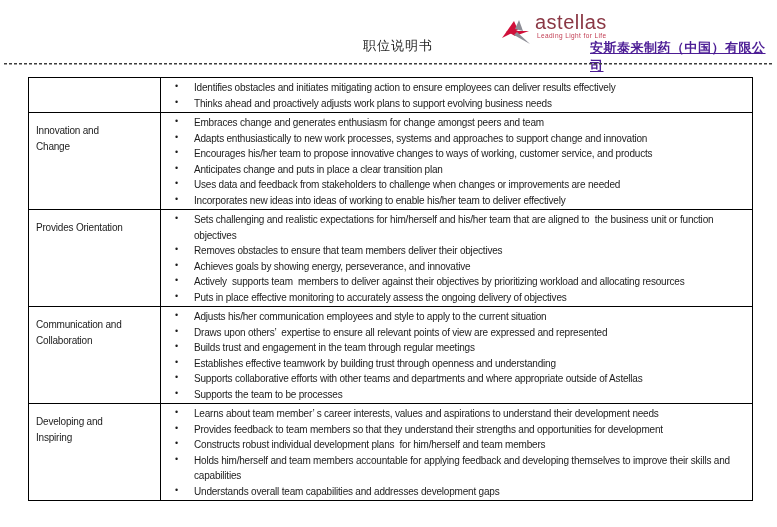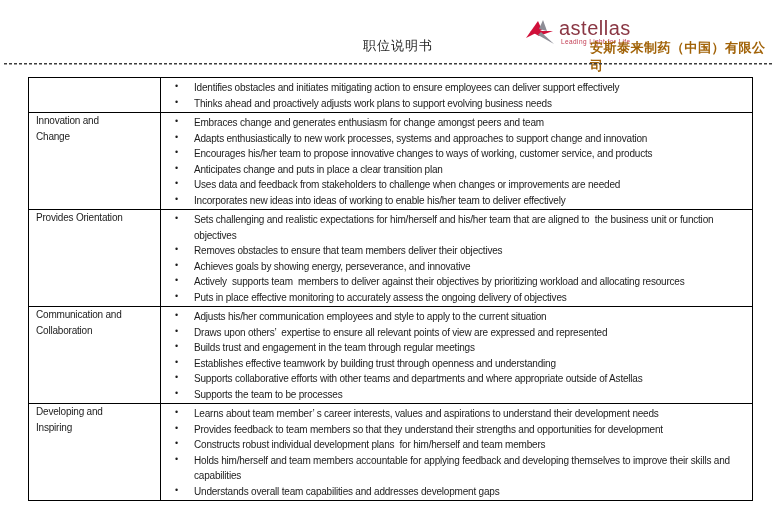--- a/index.html
+++ b/index.html
@@ -5,47 +5,47 @@
   html,body{margin:0;padding:0;background:#fff;}
   .page{
     position:relative;width:777px;height:527px;background:#ffffff;overflow:hidden;
     font-family:"Liberation Sans",sans-serif;color:#1c1c1c;
   }
   
   .doc-title{
     position:absolute;left:363px;top:37px;
     font-size:13px;font-weight:normal;color:#262626;letter-spacing:1px;
   }
-  .logo{position:absolute;left:526px;top:12px;display:flex;align-items:flex-end;}
+  .logo{position:absolute;left:502px;top:12px;display:flex;align-items:flex-start;}
   .logo svg{display:block;margin-top:6px;}
   .logo-text{display:flex;flex-direction:column;margin-left:-3px;}
   .wordmark{
     font-size:20px;line-height:20px;color:#8a3744;letter-spacing:0.5px;
     font-family:"Liberation Sans",sans-serif;
   }
   .tagline{
     font-size:6.5px;line-height:7px;color:#c13a50;letter-spacing:0.4px;margin-left:2px;
   }
   .company{
     position:absolute;left:590px;top:39px;
-    font-size:13px;font-weight:bold;color:#a16207;letter-spacing:0.5px;
+    font-size:13px;font-weight:bold;color:#4c1d95;letter-spacing:0.5px;text-decoration:underline;
   }
   .rule{
     position:absolute;top:63px;left:4px;right:4px;height:2px;
     background:repeating-linear-gradient(90deg,#3d3d3d 0 3px,transparent 3px 5px);
     background-size:auto 1.5px;background-repeat:repeat-x;
   }
   
   table.comp{
     position:absolute;top:77px;left:28px;width:725px;
     border-collapse:collapse;table-layout:fixed;
   }
   td{border:1px solid #000;vertical-align:top;}
   td.cat{
-    width:118px;padding:0 6px 1px 7px;
+    width:118px;padding:10px 6px 1px 7px;
     font-size:10px;line-height:15.5px;letter-spacing:-0.2px;
     white-space:pre-line;color:#1c1c1c;
   }
   td.blt{padding:2px 6px 1px 0;}
   ul.blist{margin:0;padding:0;list-style:none;}
   ul.blist li{
     position:relative;padding-left:33px;
     font-size:10px;line-height:15.5px;letter-spacing:-0.2px;color:#1c1c1c;
   }
   ul.blist .dot{
@@ -76,21 +76,21 @@
   <div class="company">安斯泰来制药（中国）有限公司</div>
 
   <div class="rule"></div>
 
   <table class="comp">
     <tbody id="tbody">
         <tr>
           <td class="cat"></td>
           <td class="blt">
             <ul class="blist">
-              <li><span class="dot">•</span><span class="li-text">Identifies obstacles and initiates mitigating action to ensure employees can deliver support effectively</span></li>
+              <li><span class="dot">•</span><span class="li-text">Identifies obstacles and initiates mitigating action to ensure employees can deliver results effectively</span></li>
               <li><span class="dot">•</span><span class="li-text">Thinks ahead and proactively adjusts work plans to support evolving business needs</span></li>
             </ul>
           </td>
         </tr>
         <tr>
           <td class="cat">Innovation and
 Change</td>
           <td class="blt">
             <ul class="blist">
               <li><span class="dot">•</span><span class="li-text">Embraces change and generates enthusiasm for change amongst peers and team</span></li>

